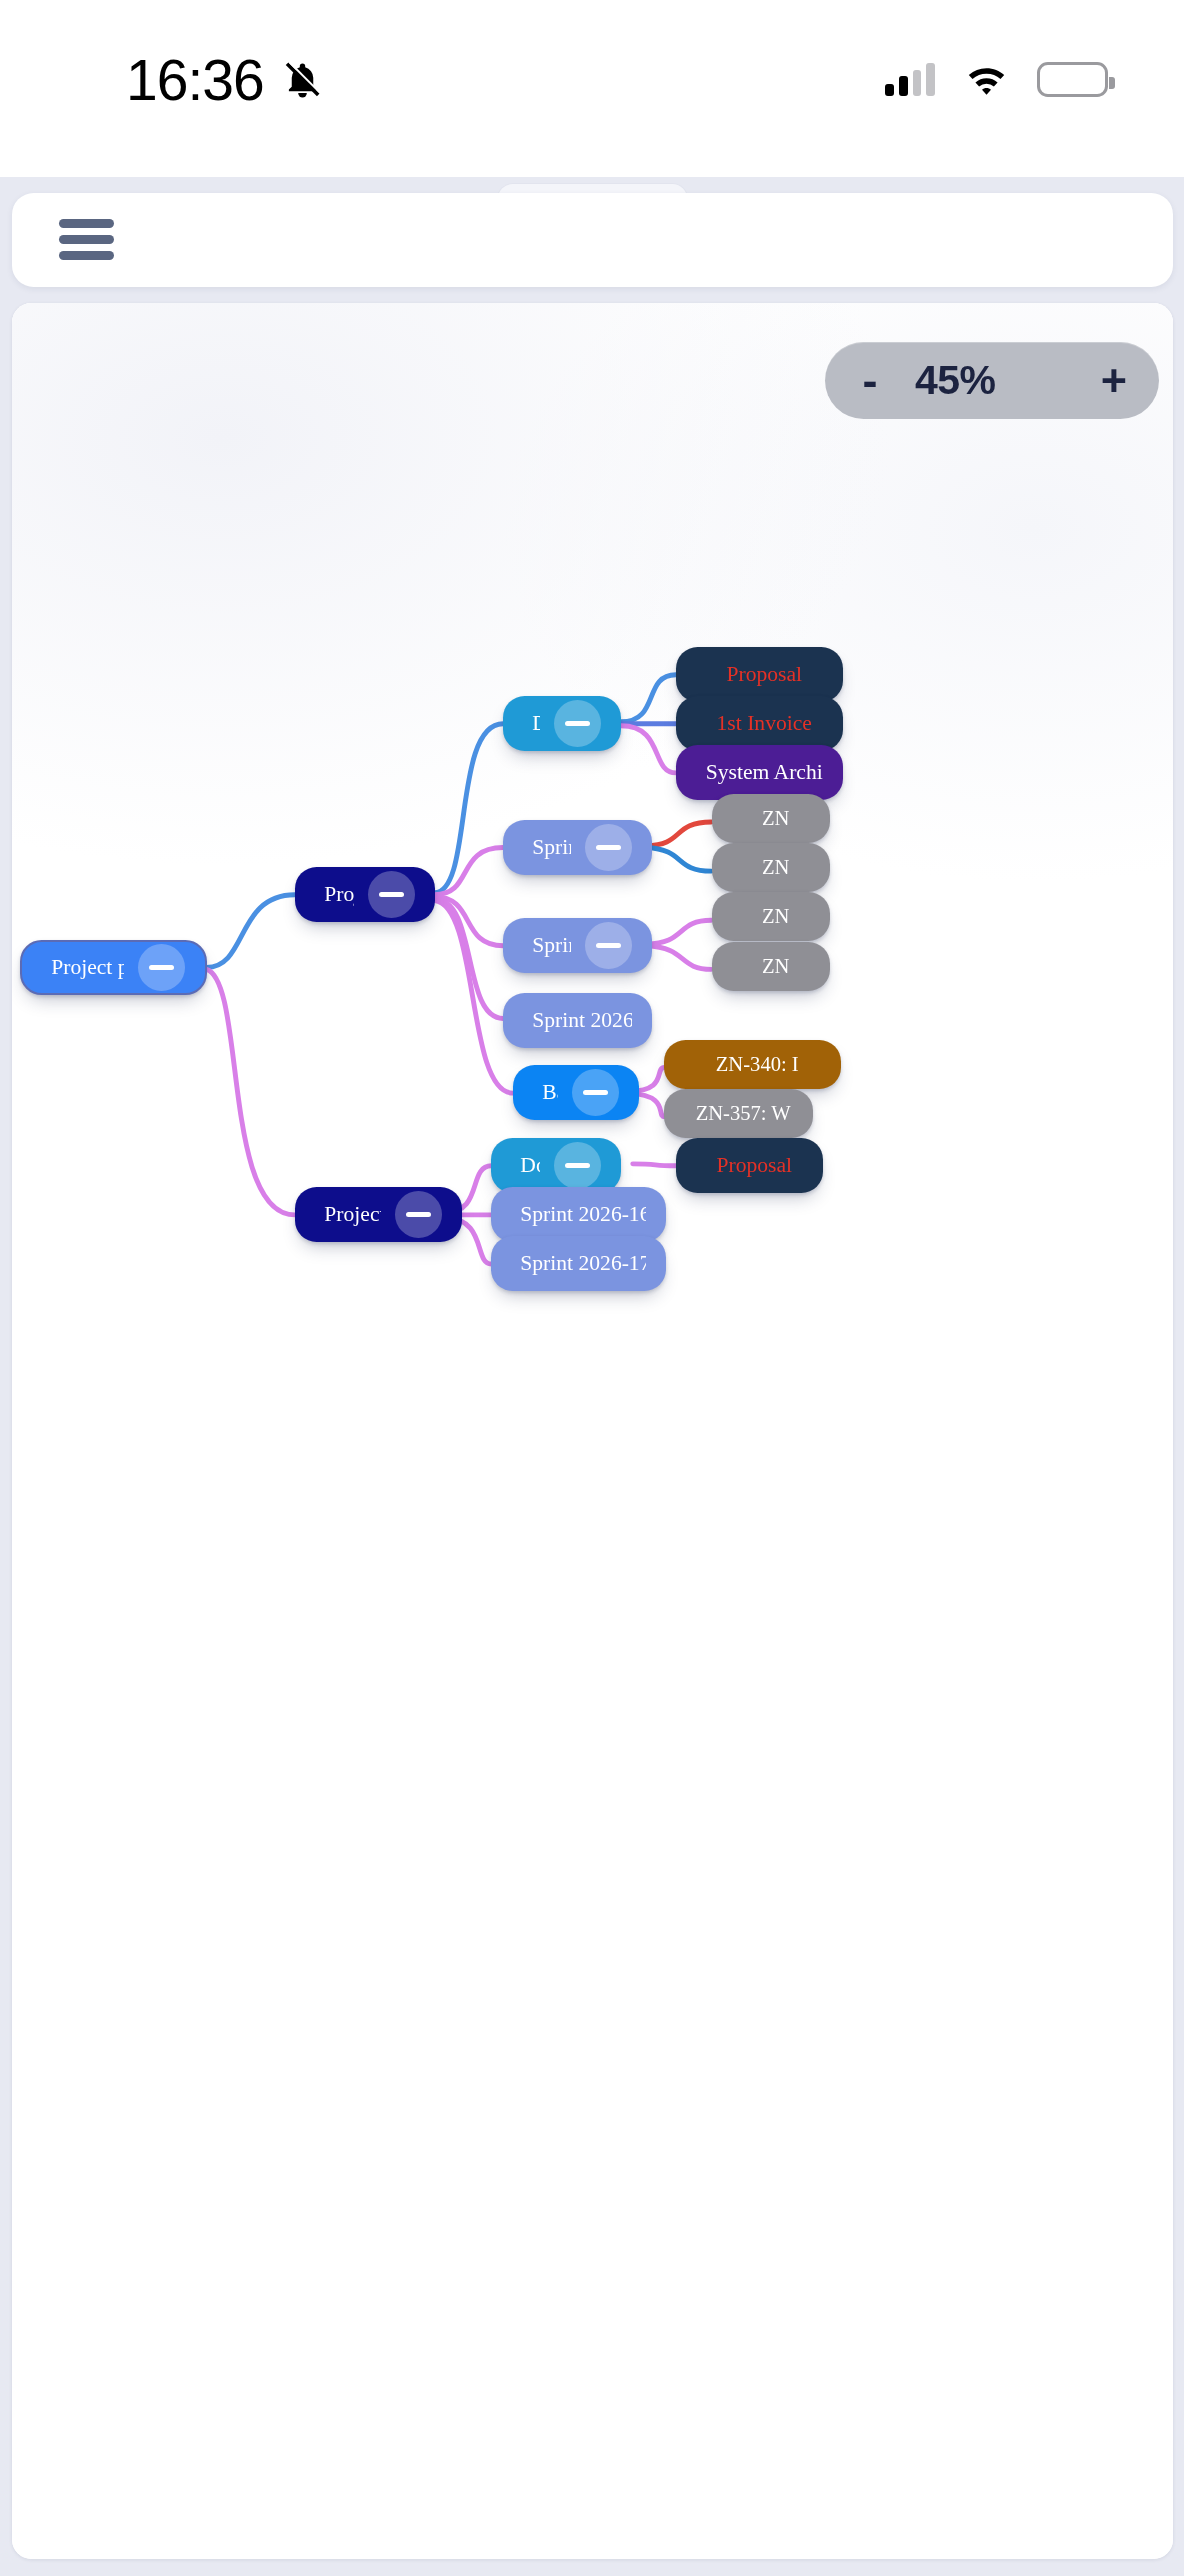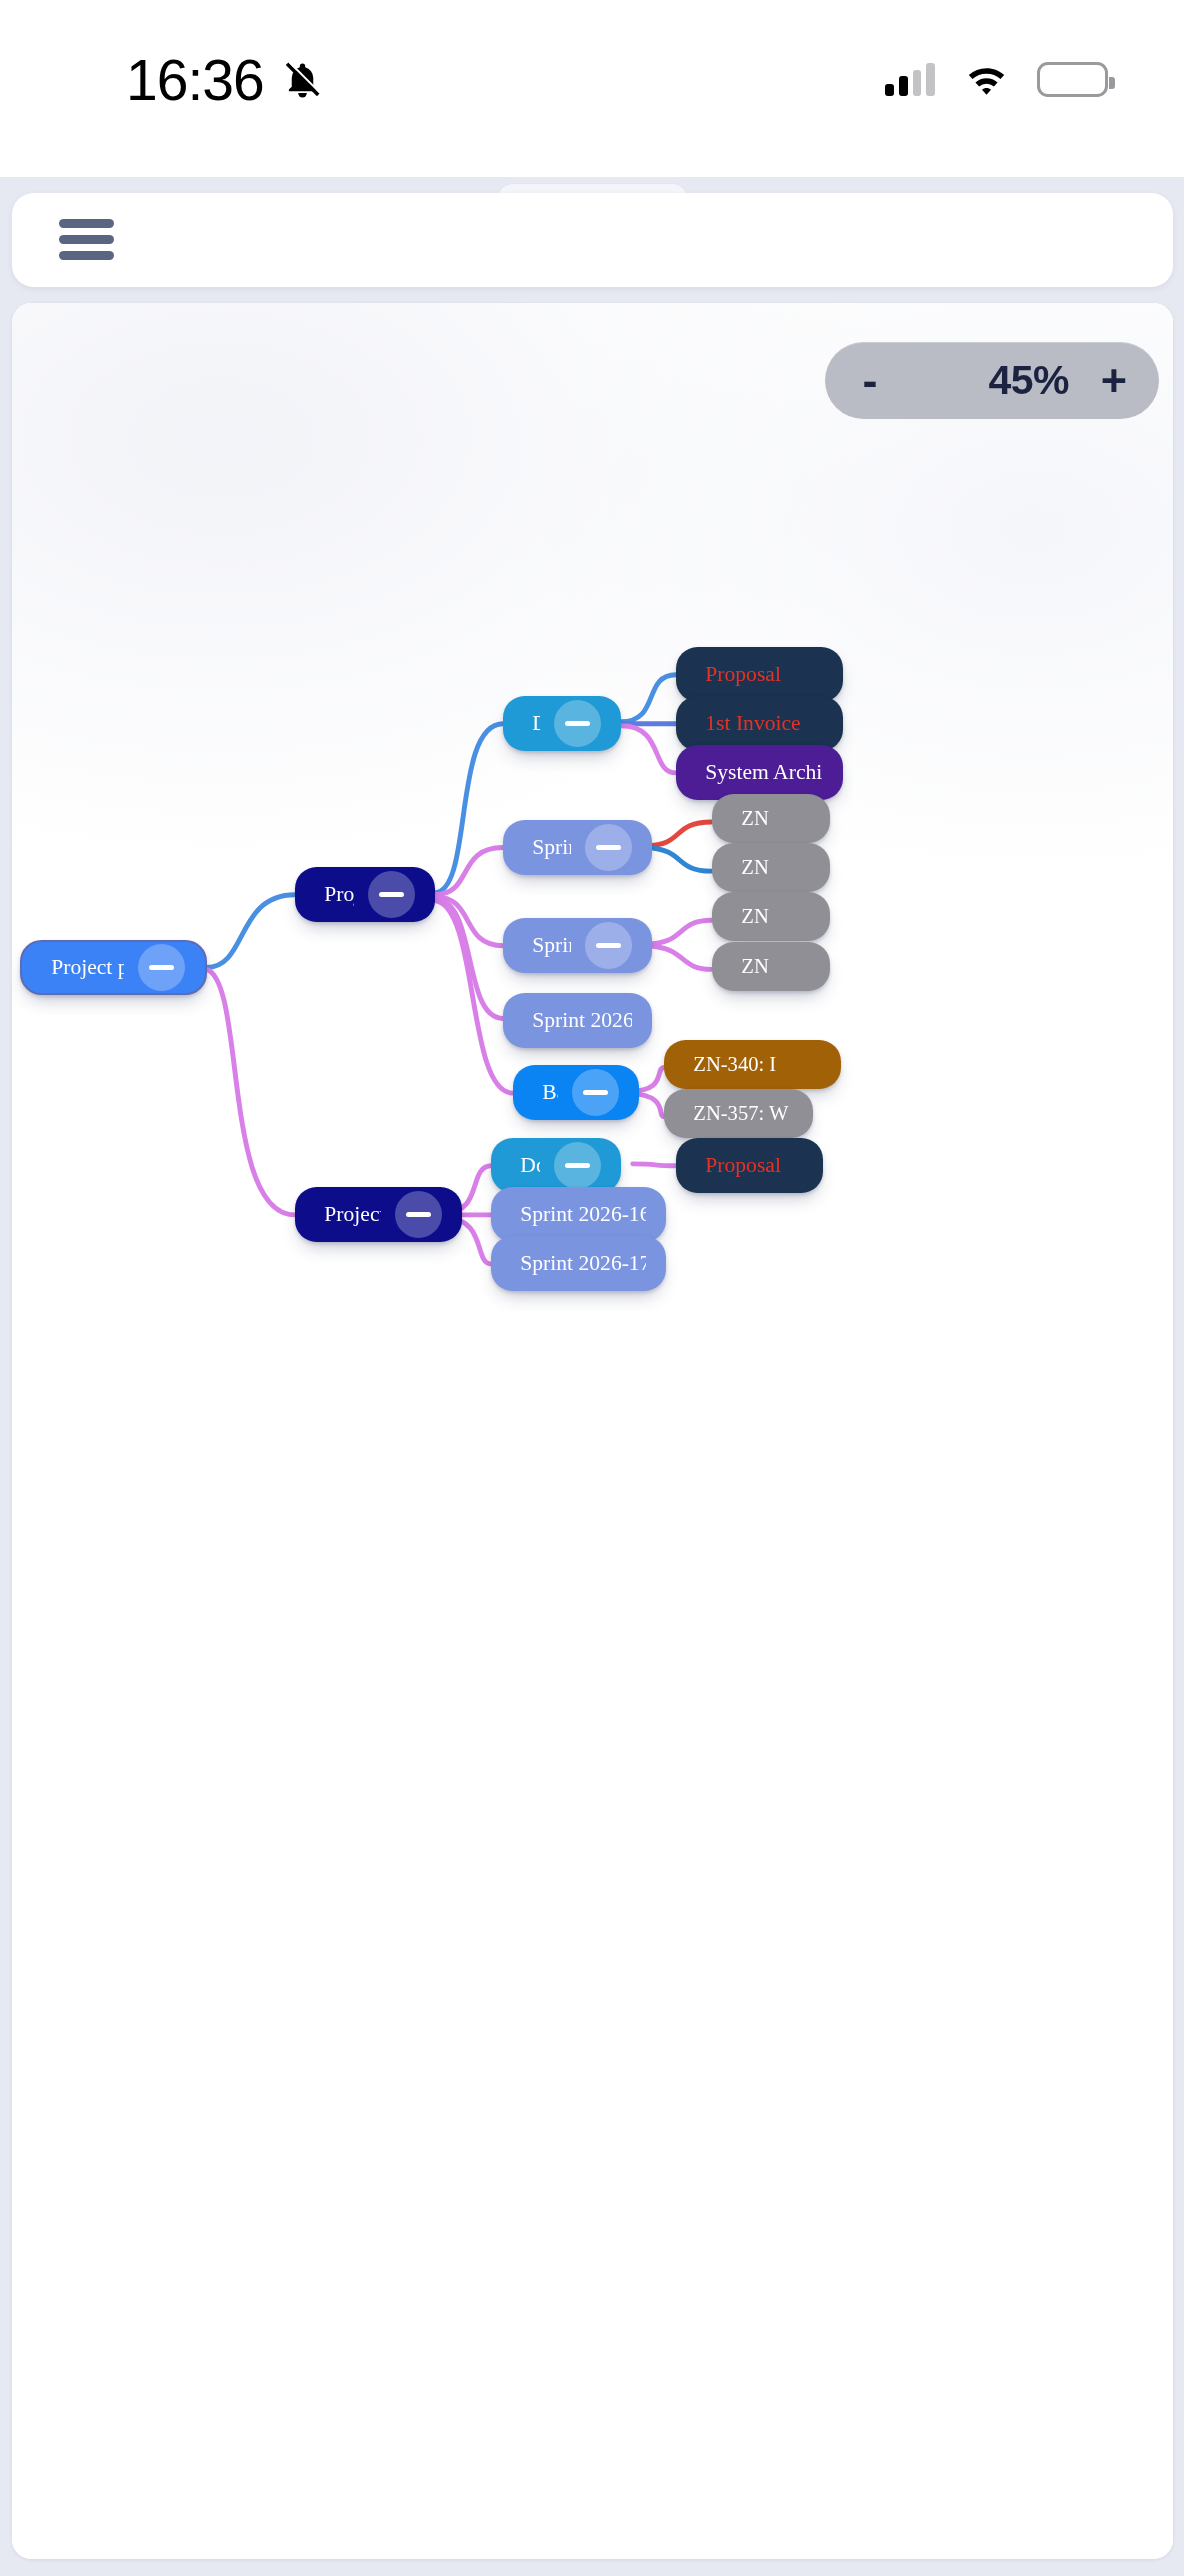--- a/index.html
+++ b/index.html
@@ -101,41 +101,41 @@
     box-shadow: inset 0 1px 0 rgba(255,255,255,.25);
     z-index: 40;
   }
   .zoom-btn {
     width:90px; height:77px;
     display:flex; align-items:center; justify-content:center;
     font-size:45px; font-weight:700; color:#1c2340;
     cursor:pointer; user-select:none;
   }
   .zoom-val {
-    flex:1; text-align:right;
+    flex:1; text-align:left;
     font-size:41px; font-weight:700; color:#1c2340;
     letter-spacing:-0.5px;
   }
 
   
   #map-layer { position:absolute; inset:0; }
   svg.edges { position:absolute; inset:0; width:1161px; height:2256px; pointer-events:none; }
 
   .node {
     position:absolute;
     display:flex; align-items:center;
     border-radius: 21.6px;
     font-family: "Liberation Serif", serif;
     color:#ffffff;
     padding: 0 19.6px 0 29.5px;
     box-shadow: 0 9.8px 17.7px -5.9px rgba(30,40,80,.28), 0 2px 3.9px rgba(30,40,80,.18);
     white-space: nowrap;
     z-index: 10;
   }
-  .node .lbl { flex:1; overflow:hidden; }
+  .node .lbl { flex:1; overflow:hidden;text-align:center; }
   .node .toggle {
     width:47px; height:47px; border-radius:50%;
     background: rgba(255,255,255,.26);
     display:flex; align-items:center; justify-content:center;
     flex: 0 0 47px; margin-left: 13.8px;
     cursor:pointer;
   }
   .node .toggle i {
     display:block; width:25.5px; height:4.9px;
     background:#fff; border-radius:2.9px;

